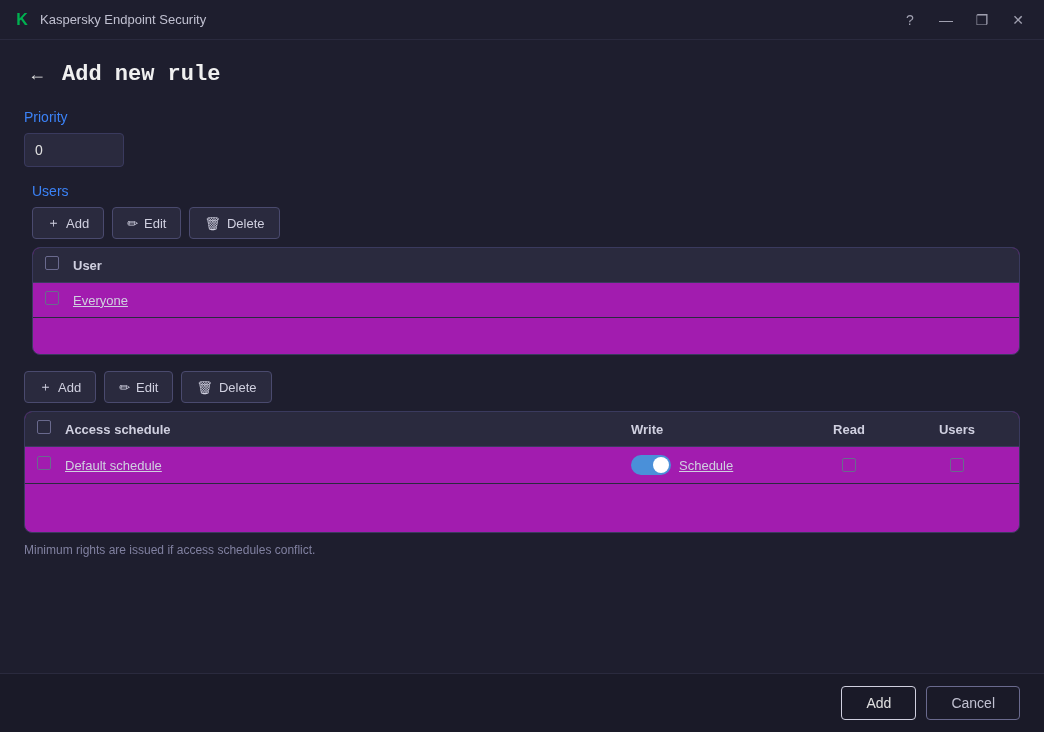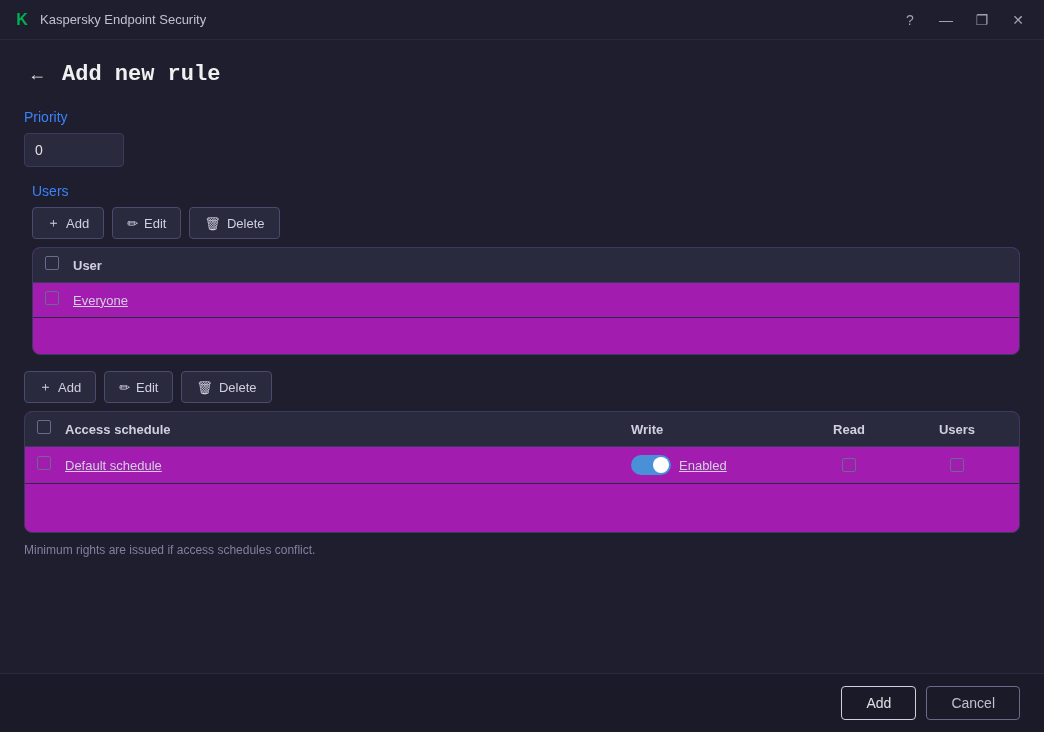--- a/index.html
+++ b/index.html
@@ -400,21 +400,21 @@
           <div class="col-check">
             <input type="checkbox" class="cb" style="">
           </div>
           <div class="table-cell col-name">Default schedule</div>
           <div class="table-cell col-state">
             <div class="toggle-container">
               <label class="toggle">
 
                 <span class="toggle-slider"></span>
               </label>
-              <span class="toggle-label">Enabled</span>
+              <span class="toggle-label">Schedule</span>
             </div>
           </div>
           <div class="table-cell col-read" style="display:flex;justify-content:center;">
             <input type="checkbox" class="cb" style="">
           </div>
           <div class="table-cell col-write" style="display:flex;justify-content:center;">
             <input type="checkbox" class="cb" style="">
           </div>
         </div>
         <div class="table-row" style="height:48px;"></div>

